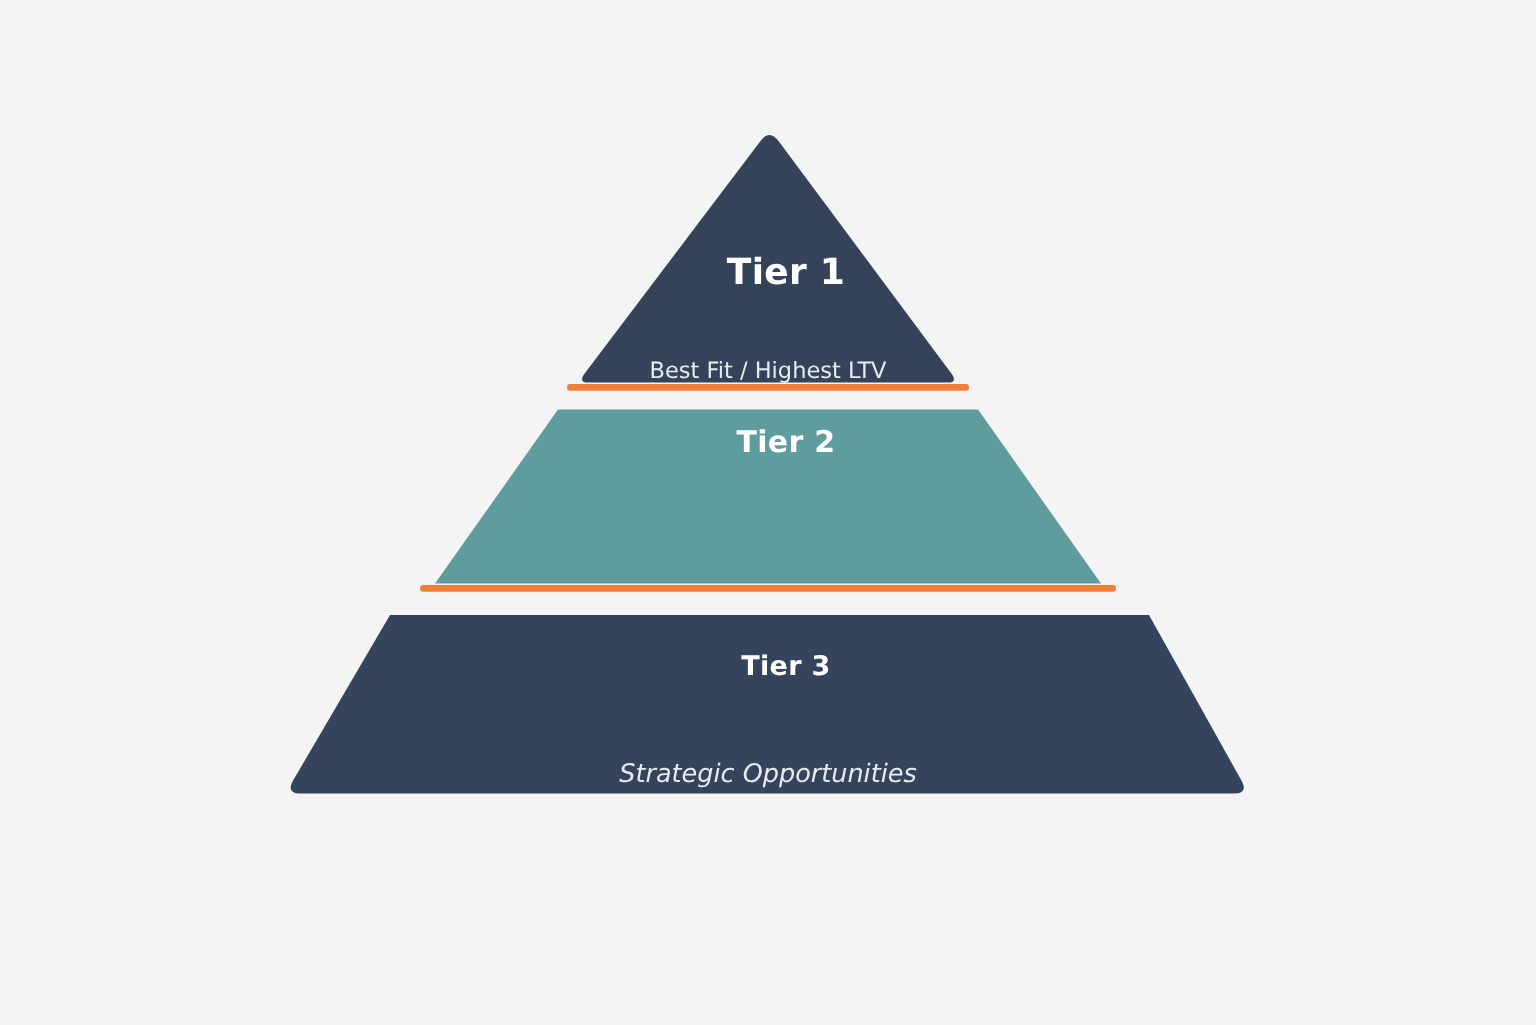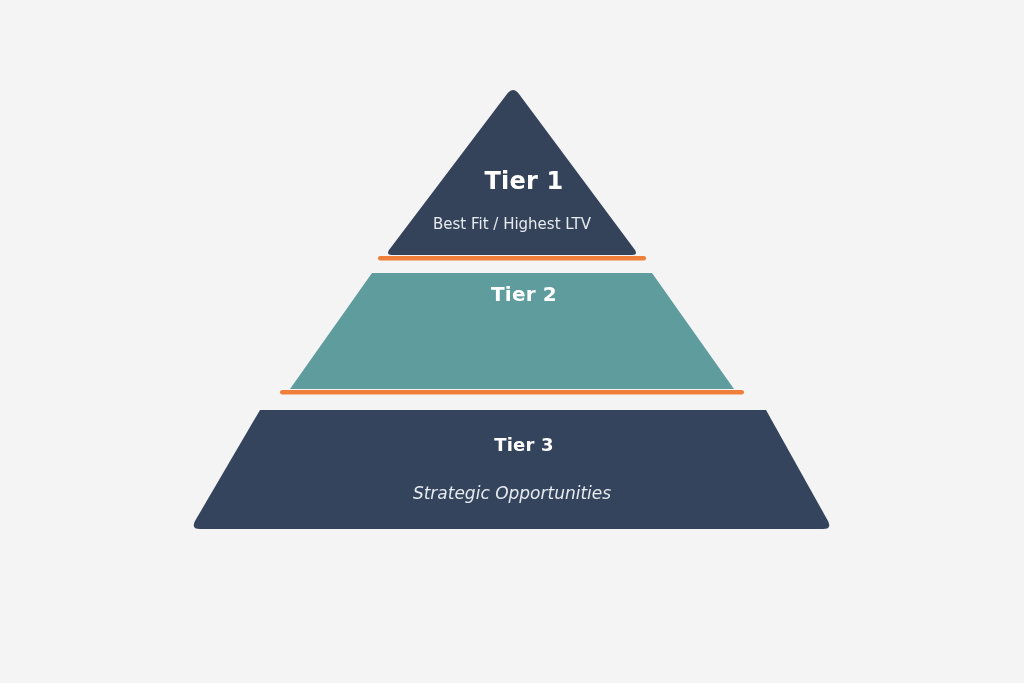--- a/index.html
+++ b/index.html
@@ -28,20 +28,21 @@
       color: #ffffff;
       font-family: "DejaVu Sans", sans-serif;
     }
     .tier-title {
       font-weight: bold;
       letter-spacing: 0.2px;
       margin-left: 12px;
     }
     .tier-sub {
       color: #e6ebef;
+      margin-top: 23px;
     }
     #t1-title { top: 167px; font-size: 24px; }
     #t1-sub   { top: 215px; font-size: 15px; }
     #t2-title { top: 282px; font-size: 20px; }
     #t2-sub   { top: 345px; font-size: 15px; }
     #t3-title { top: 434px; font-size: 18px; text-align: center; }
     #t3-sub   { top: 483px; font-size: 17px; font-style: italic; }
   </style>
 </head>
 <body>

